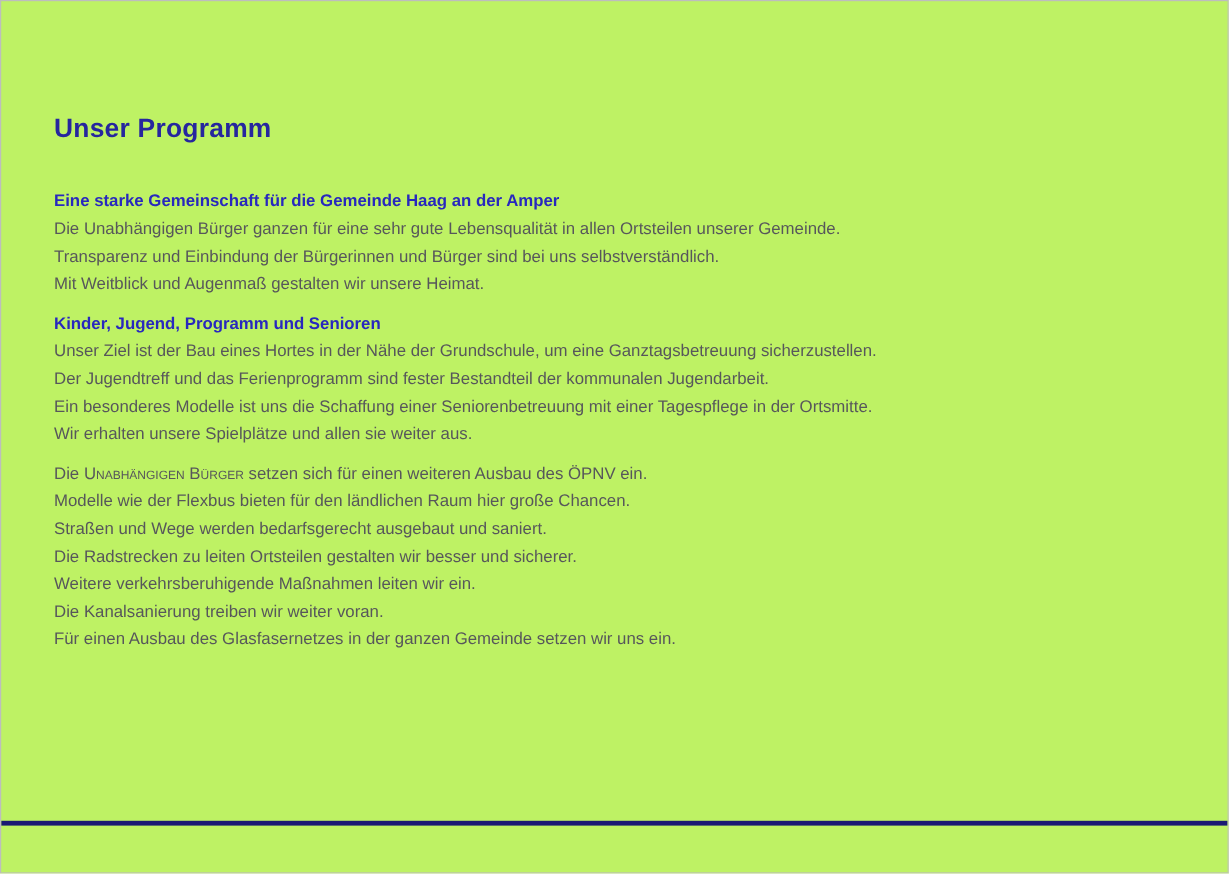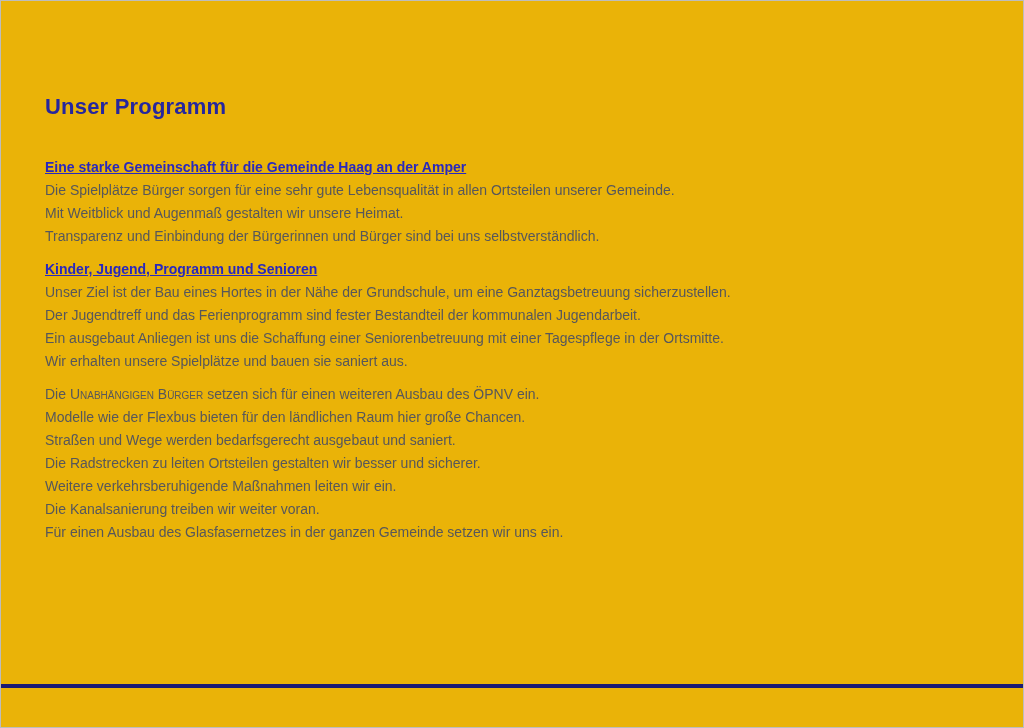--- a/index.html
+++ b/index.html
@@ -2,21 +2,21 @@
 <html style="--title-blue: #26269E; --heading-blue: #2828BE; --body-gray: #57575B; --divider-navy: #1A1A73; --page-border: #bdbdbd;"><head>
 <meta charset="utf-8">
 <style>
   html, body { margin: 0; padding: 0; background: #ffffff; }
   .page {
     width: 1024px;
     height: 728px;
     box-sizing: border-box;
     position: relative;
     overflow: hidden;
-    background: #eab308;
+    background: #bef264;
     border: 1px solid var(--page-border, #bdbdbd);
     font-family: "Liberation Sans", sans-serif;
   }
   .content {
     padding: 93px 40px 0 44px;
   }
   .page-title {
     margin: 0 0 36px 0;
     font-size: 22px;
     line-height: 26px;
@@ -25,21 +25,20 @@
     color: var(--title-blue, #26269E);
   }
   .section { margin: 0; }
   .section + .section { margin-top: 10px; }
   .section-heading {
     margin: 0;
     font-size: 14px;
     line-height: 23px;
     font-weight: bold;
     color: var(--heading-blue, #2828BE);
-    text-decoration: underline;
   }
   .body-line {
     margin: 0;
     font-size: 14px;
     line-height: 23px;
     color: var(--body-gray, #57575B);
   }
   .sc { font-variant: small-caps; }
   .divider {
     position: absolute;
@@ -52,30 +51,30 @@
 </style>
 </head>
 <body>
 
 <div class="page">
   <div class="content">
     <h1 class="page-title">Unser Programm</h1>
     <div>
         <section class="section">
           <h2 class="section-heading">Eine starke Gemeinschaft für die Gemeinde Haag an der Amper</h2>
-          <p class="body-line"><span>Die Spielplätze Bürger sorgen für eine sehr gute Lebensqualität in allen Ortsteilen unserer Gemeinde.</span></p>
+          <p class="body-line"><span>Die Unabhängigen Bürger ganzen für eine sehr gute Lebensqualität in allen Ortsteilen unserer Gemeinde.</span></p>
+          <p class="body-line"><span>Transparenz und Einbindung der Bürgerinnen und Bürger sind bei uns selbstverständlich.</span></p>
           <p class="body-line"><span>Mit Weitblick und Augenmaß gestalten wir unsere Heimat.</span></p>
-          <p class="body-line"><span>Transparenz und Einbindung der Bürgerinnen und Bürger sind bei uns selbstverständlich.</span></p>
         </section>
         <section class="section">
           <h2 class="section-heading">Kinder, Jugend, Programm und Senioren</h2>
           <p class="body-line"><span>Unser Ziel ist der Bau eines Hortes in der Nähe der Grundschule, um eine Ganztagsbetreuung sicherzustellen.</span></p>
           <p class="body-line"><span>Der Jugendtreff und das Ferienprogramm sind fester Bestandteil der kommunalen Jugendarbeit.</span></p>
-          <p class="body-line"><span>Ein ausgebaut Anliegen ist uns die Schaffung einer Seniorenbetreuung mit einer Tagespflege in der Ortsmitte.</span></p>
-          <p class="body-line"><span>Wir erhalten unsere Spielplätze und bauen sie saniert aus.</span></p>
+          <p class="body-line"><span>Ein besonderes Modelle ist uns die Schaffung einer Seniorenbetreuung mit einer Tagespflege in der Ortsmitte.</span></p>
+          <p class="body-line"><span>Wir erhalten unsere Spielplätze und allen sie weiter aus.</span></p>
         </section>
         <section class="section">
           <p class="body-line"><span>Die </span><span class="sc">Unabhängigen Bürger</span><span> setzen sich für einen weiteren Ausbau des ÖPNV ein.</span></p>
           <p class="body-line"><span>Modelle wie der Flexbus bieten für den ländlichen Raum hier große Chancen.</span></p>
           <p class="body-line"><span>Straßen und Wege werden bedarfsgerecht ausgebaut und saniert.</span></p>
           <p class="body-line"><span>Die Radstrecken zu leiten Ortsteilen gestalten wir besser und sicherer.</span></p>
           <p class="body-line"><span>Weitere verkehrsberuhigende Maßnahmen leiten wir ein.</span></p>
           <p class="body-line"><span>Die Kanalsanierung treiben wir weiter voran.</span></p>
           <p class="body-line"><span>Für einen Ausbau des Glasfasernetzes in der ganzen Gemeinde setzen wir uns ein.</span></p>
         </section>

